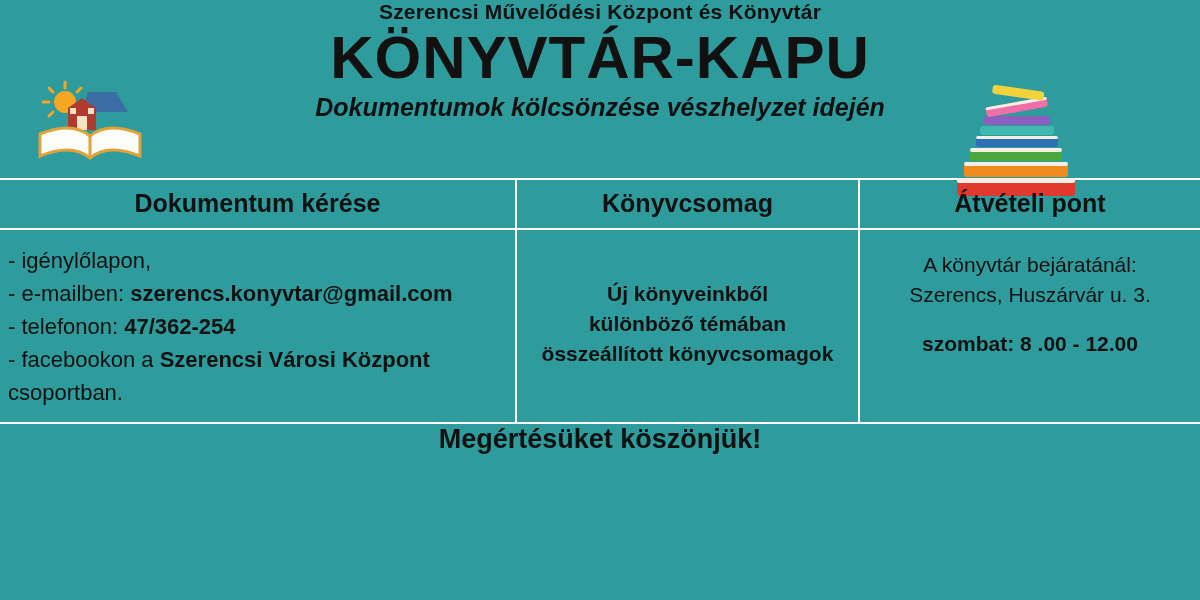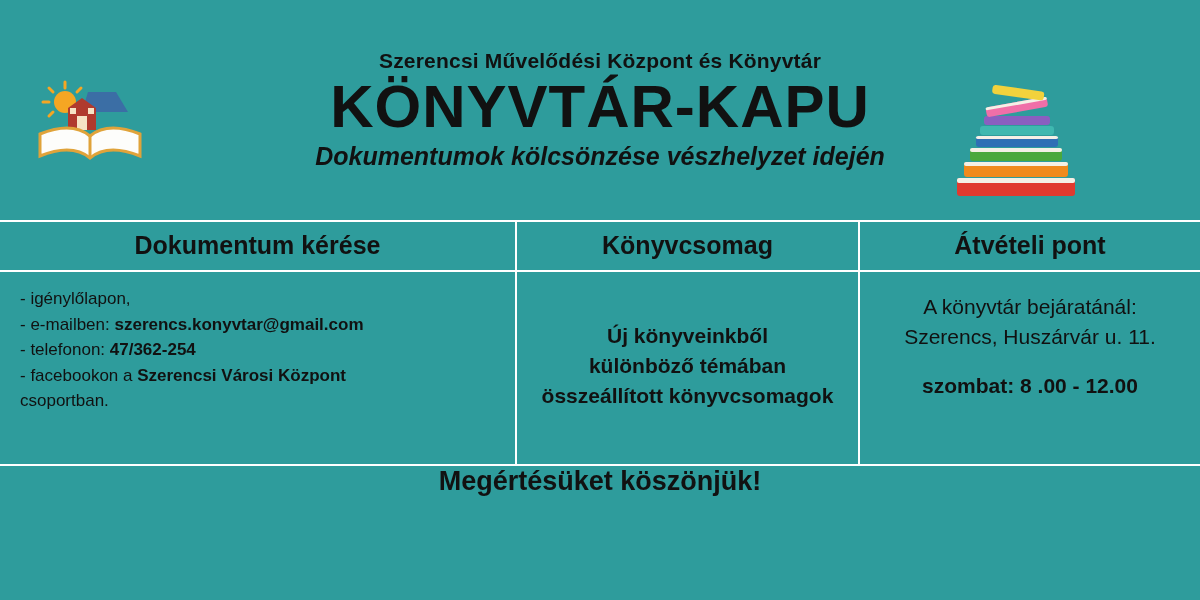--- a/index.html
+++ b/index.html
@@ -18,23 +18,23 @@
     position: relative;
     width: 1200px;
     height: 600px;
     background: #2e9c9c;
     box-sizing: border-box;
   }
 
   
   .header {
     position: relative;
-    height: 220px;
+    height: 178px;
     display: flex;
-    align-items: center;
+    align-items: flex-start;
     justify-content: center;
   }
   .header-text {
     text-align: center;
     width: 760px;
   }
   .subtitle-top {
     font-size: 21px;
     font-weight: bold;
     color: #111;
@@ -103,21 +103,21 @@
     height: 2px;
     background: #fff;
   }
   .col-body {
     padding: 14px 14px 10px 14px;
     font-size: 21px;
     line-height: 1.42;
     color: #111;
   }
   .col-body.center { text-align: center; }
-  .col.c1 .col-body { padding-left: 20px; font-size: 17px; line-height: 1.5; }
+  .col.c1 .col-body { padding-left: 8px; font-size: 22px; line-height: 1.5; }
   .col.c3 .col-body { text-align: center; }
   .b { font-weight: bold; }
 
   .hours {
     margin-top: 18px;
     font-weight: bold;
     line-height: 1.5;
   }
 
   .table-wrap { height: 242px; border-radius: 24px; }
@@ -241,21 +241,21 @@
           <div>különböző témában</div>
           <div>összeállított könyvcsomagok</div>
         </div>
       </div>
 
       <div class="col c3">
         <div class="col-head">Átvételi pont</div>
         <div class="head-rule"></div>
         <div class="col-body" style="padding-top:20px;">
           <div>A könyvtár bejáratánál:</div>
-          <div>Szerencs, Huszárvár u. 11.</div>
+          <div>Szerencs, Huszárvár u. 3.</div>
           <div class="hours">
             <div>szombat: 8 .00 - 12.00</div>
           </div>
         </div>
       </div>
 
     </div>
   </div>
 
   <div class="rule"></div>

